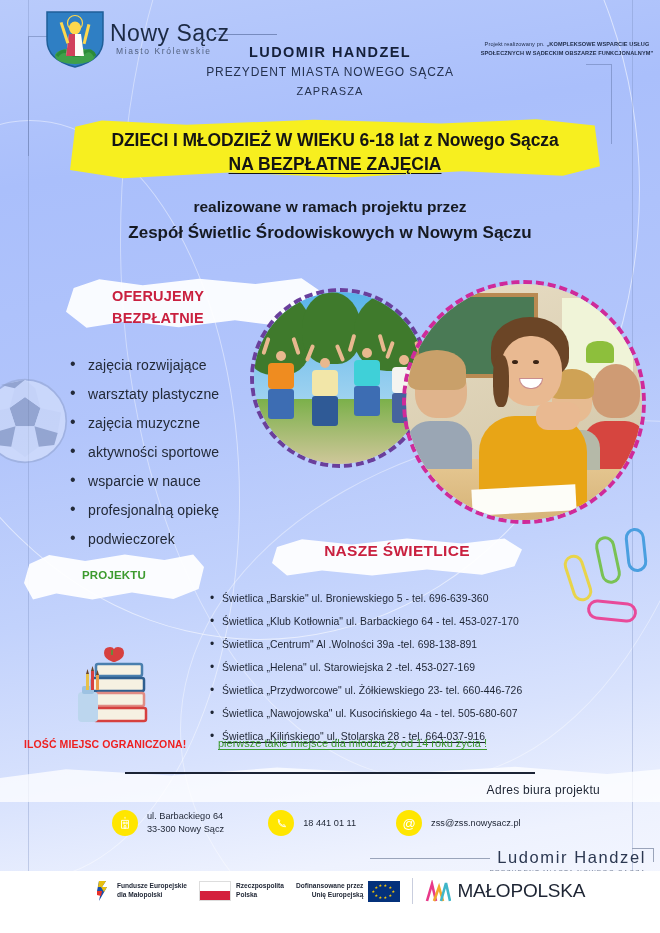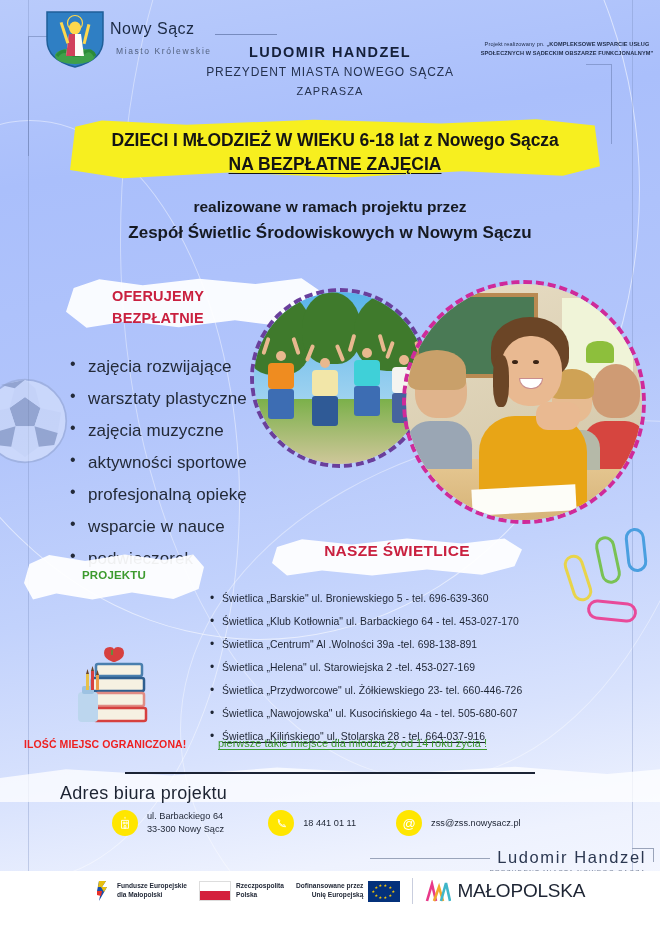--- a/index.html
+++ b/index.html
@@ -33,21 +33,21 @@
   .bracket { position: absolute; border-color: rgba(90,110,160,0.45); border-style: solid; border-width: 0; }
   .br-tl { left: 28px; top: 36px; width: 30px; height: 120px; border-left-width: 1px; border-top-width: 1px; }
   .br-tr { right: 48px; top: 64px; width: 26px; height: 80px; border-right-width: 1px; border-top-width: 1px; }
 
   
   .crest {
     position: absolute; left: 43px; top: 10px; width: 64px; height: 58px;
   }
   .city-name {
     position: absolute; left: 110px; top: 20px;
-    font-size: 16px; color: #1c2a44; letter-spacing: .5px;
+    font-size: 23px; color: #1c2a44; letter-spacing: .5px;
   }
   .city-sub {
     position: absolute; left: 116px; top: 46px;
     font-size: 8.5px; color: #52617f; letter-spacing: 1.6px;
   }
   .city-rule { position: absolute; left: 215px; top: 34px; width: 62px; height: 1px; background: rgba(60,80,130,.5); }
 
   .proj-top {
     position: absolute; left: 478px; top: 40px; width: 178px;
     font-size: 5.6px; line-height: 1.55; color: #1d2a46;
@@ -117,21 +117,21 @@
     position: absolute; left: 24px; top: 567px; width: 180px; text-align: center;
     font-size: 11.5px; font-weight: bold; color: #3c9a2e; line-height: 1.5; letter-spacing: .2px;
   }
 
   
   .offer-list {
     position: absolute; left: 66px; top: 358px; width: 300px;
     list-style: none;
   }
   .offer-list li {
-    font-size: 17px; color: #232a38; line-height: 1.0;
+    font-size: 14px; color: #232a38; line-height: 1.0;
     margin-bottom: 15px; position: relative; padding-left: 22px; letter-spacing: .1px;
   }
   .offer-list li::before {
     content: "•"; position: absolute; left: 4px; top: -2px; font-size: 16px; color: #232a38;
   }
   .offer-list li.cont { padding-left: 22px; margin-top: -9px; }
   .offer-list li.cont::before { content: ""; }
 
   
   .photo {
@@ -187,22 +187,22 @@
   }
   .first-place {
     position: absolute; left: 218px; top: 737px;
     font-size: 11px; color: #3c9a2e; text-decoration: underline; text-underline-offset: 2px;
   }
 
   .divider { position: absolute; left: 125px; top: 772px; width: 410px; height: 2px; background: #1b2335; }
 
   
   .addr-title {
-    position: absolute; left: 60px; top: 783px; width: 540px; text-align: left;
-    font-size: 18px; color: #1d2433; letter-spacing: .3px;
+    position: absolute; left: 60px; top: 783px; width: 540px; text-align: right;
+    font-size: 12px; color: #1d2433; letter-spacing: .3px;
   }
   .contacts { position: absolute; left: 112px; top: 810px; width: 480px; display: flex; align-items: center; }
   .cdot {
     width: 26px; height: 26px; border-radius: 50%; background: #ffe600;
     display: flex; align-items: center; justify-content: center;
     font-size: 13px; color: #fff; flex: 0 0 auto;
   }
   .ctext { font-size: 9.2px; color: #1d2433; line-height: 1.45; margin-left: 9px; }
   .c-spacer-a { width: 44px; }
   .c-spacer-b { width: 40px; }
@@ -313,22 +313,22 @@
   <div class="offer-head">
     <div>OFERUJEMY</div>
     <div>BEZPŁATNIE</div>
   </div>
 
   <ul class="offer-list">
     <li>zajęcia rozwijające</li>
     <li>warsztaty plastyczne</li>
     <li>zajęcia muzyczne</li>
     <li>aktywności sportowe</li>
+    <li>wsparcie w nauce</li>
     <li>profesjonalną opiekę</li>
-    <li>wsparcie w nauce</li>
     <li>podwieczorek</li>
   </ul>
 
   <div class="photo ph-left">
     <div class="inner">
       <div class="sky"></div>
       <div class="tree" style="left:-6%;width:40%"></div>
       <div class="tree" style="left:28%;width:34%;height:42%"></div>
       <div class="tree" style="left:58%;width:48%;height:46%"></div>
       <div class="grass"></div>

